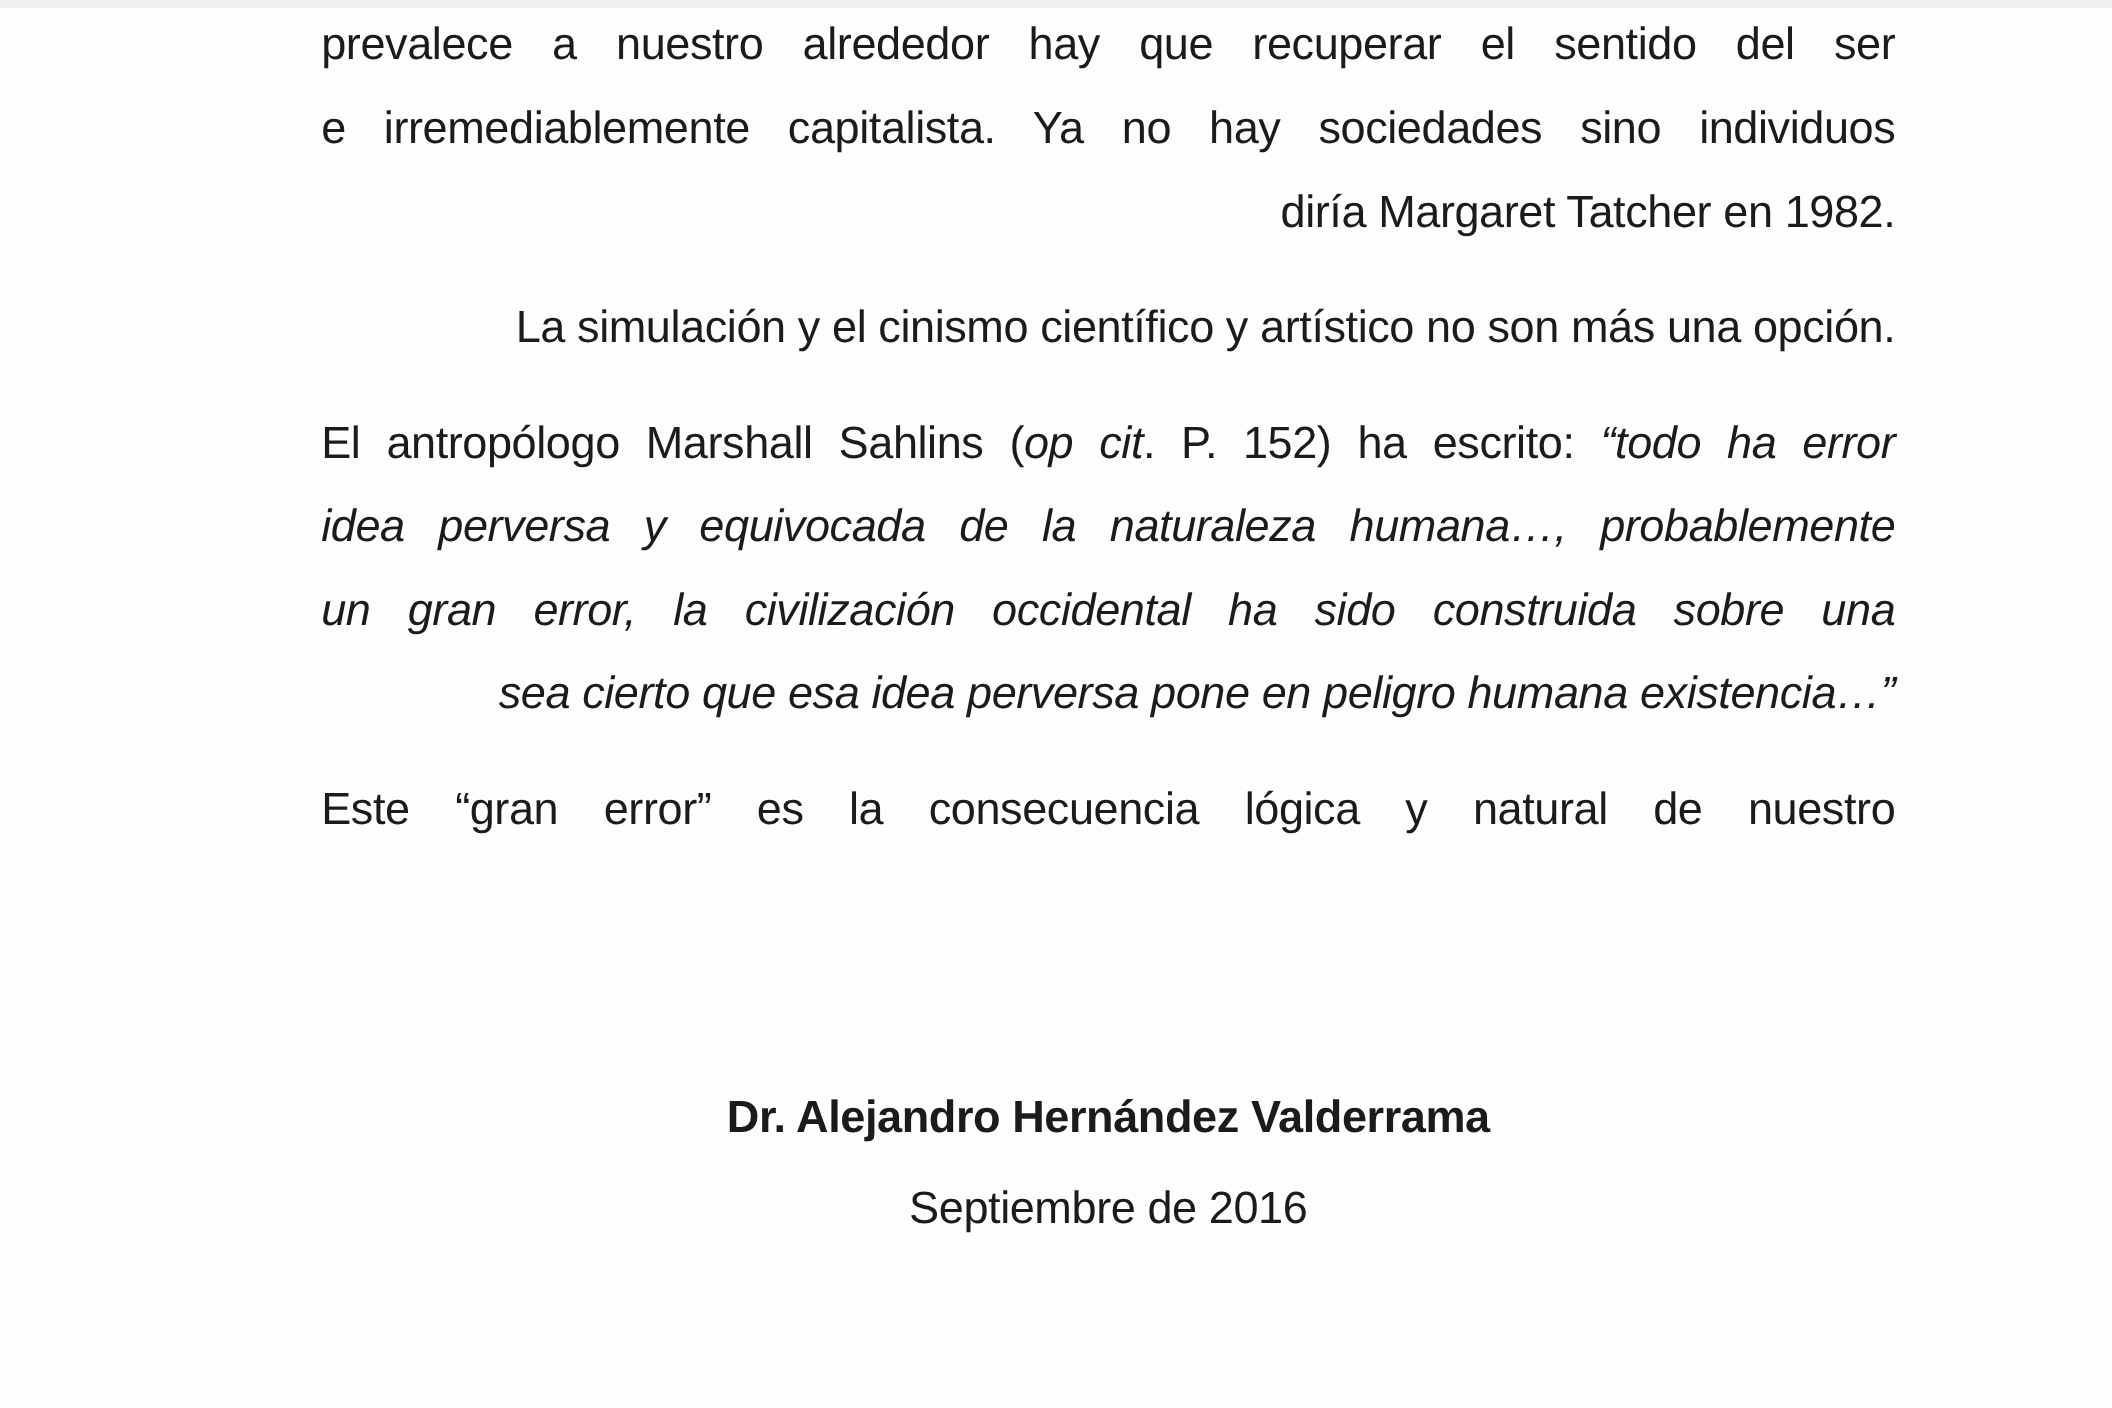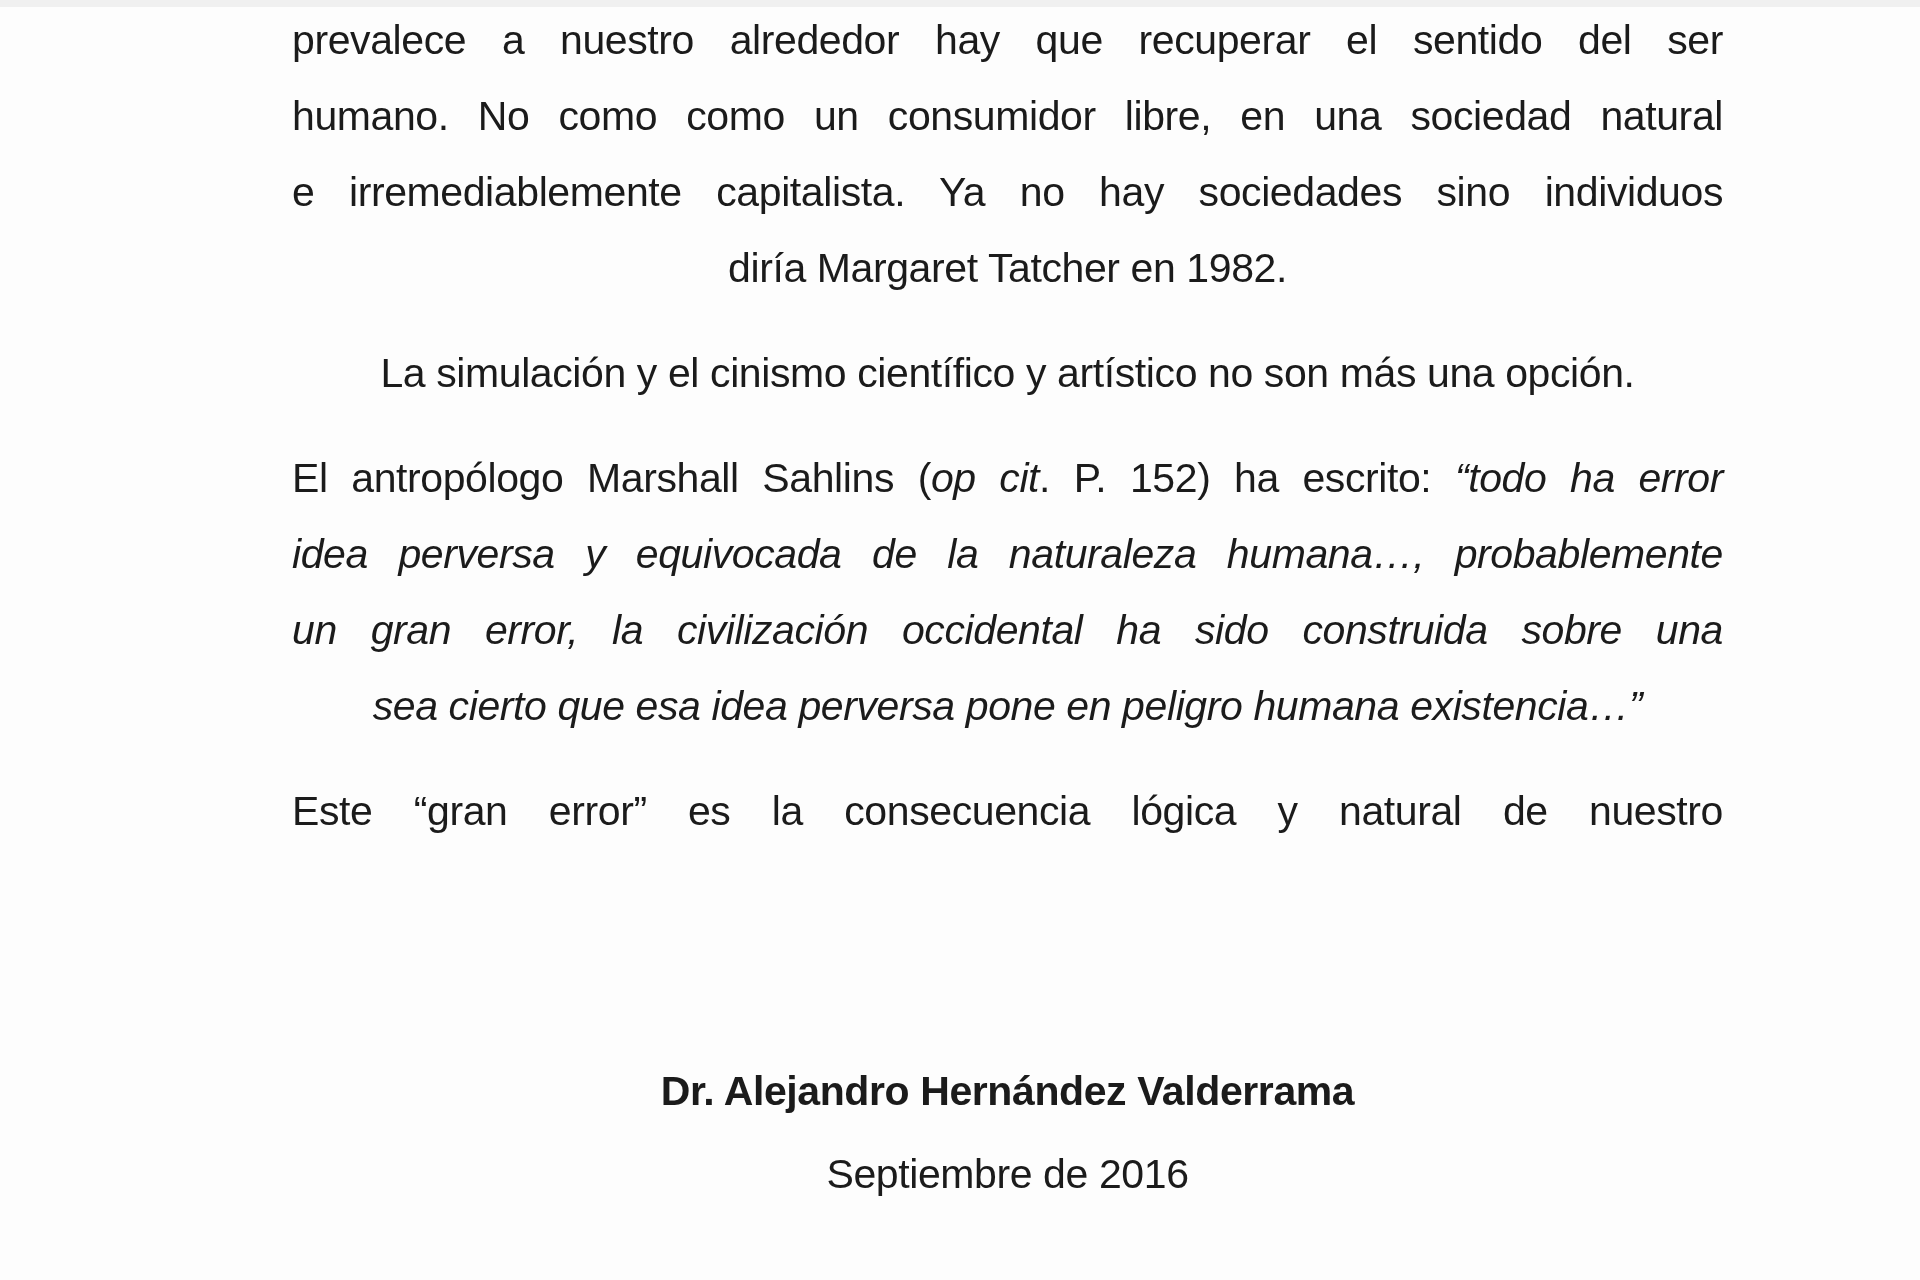--- a/index.html
+++ b/index.html
@@ -29,21 +29,21 @@
     left: 292px;
     top: 2px;
     width: 1431px;
     color: #1b1b1b;
     font-size: 41px;
     letter-spacing: -0.4px;
     line-height: 76px;
   }
   .para { margin: 0 0 29px 0; }
   .para:last-of-type { margin-bottom: 0; }
-  .line { text-align: center; white-space: normal; }
+  .line { text-align: right; white-space: normal; }
   .line.jfy {
     text-align: justify;
     text-align-last: justify;
   }
   .it { font-style: italic; margin-top: 12px; }
   .signature {
     margin-top: 204px;
     text-align: center;
   }
   .signature .sig-name {
@@ -57,21 +57,20 @@
 </style>
 </head>
 <body style="background: rgb(253, 253, 253);">
 
 <div class="page" style="background: rgb(253, 253, 253);">
   <div class="top-strip" style="background: rgb(240, 240, 240);"></div>
   <div class="text-column" style="color: rgb(27, 27, 27);">
     <div id="paragraphs">
         <div class="para">
           <div class="line jfy"><span>prevalece a nuestro alrededor hay que recuperar el sentido del ser</span></div>
-          <div class="line jfy"><span>humano. No como como un consumidor libre, en una sociedad natural</span></div>
           <div class="line jfy"><span>e irremediablemente capitalista. Ya no hay sociedades sino individuos</span></div>
           <div class="line"><span>diría Margaret Tatcher en 1982.</span></div>
         </div>
         <div class="para">
           <div class="line"><span>La simulación y el cinismo científico y artístico no son más una opción.</span></div>
         </div>
         <div class="para">
           <div class="line jfy"><span>El antropólogo Marshall Sahlins (</span><span class="it">op cit</span><span>. P. 152) ha escrito: </span><span class="it">“todo ha error</span></div>
           <div class="line jfy"><span class="it">idea perversa y equivocada de la naturaleza humana…, probablemente</span></div>
           <div class="line jfy"><span class="it">un gran error, la civilización occidental ha sido construida sobre una</span></div>

